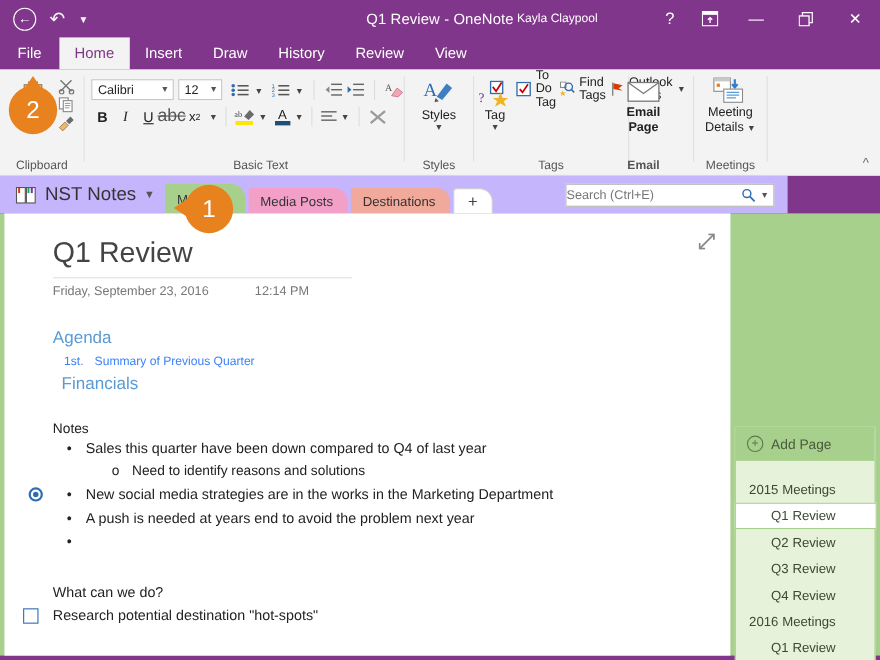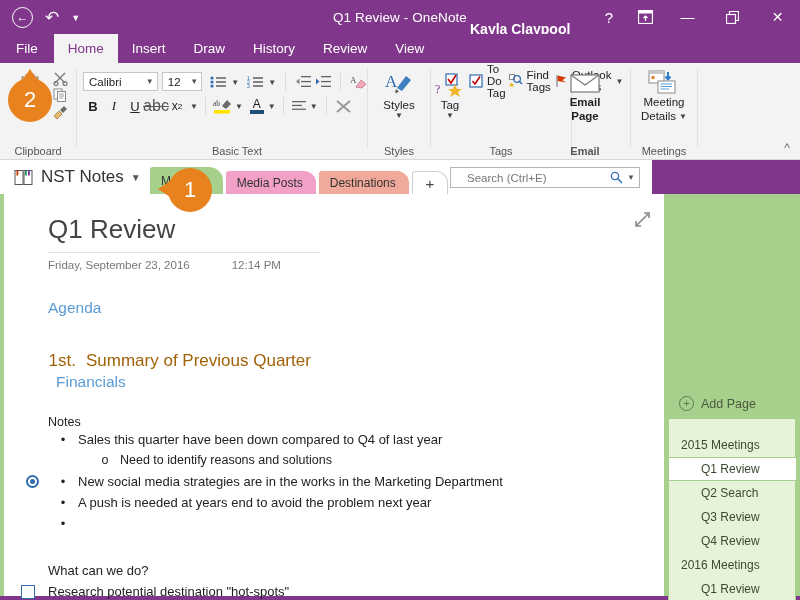--- a/index.html
+++ b/index.html
@@ -28,22 +28,22 @@
   }
   .undo-glyph { font-size: 17px; line-height: 1; }
   .qat-caret { font-size: 9px; line-height: 1; margin-top: 2px; }
   .tb-title {
     position: absolute; left: 0; top: 0; width: 800px; height: 34px;
     display: flex; align-items: center; justify-content: center;
     font-size: 13.5px; letter-spacing: .1px;
     pointer-events: none;
   }
   .tb-user {
-    position: absolute; left: 470px; top: 12px; height: 34px;
-    display: flex; align-items: center; font-size: 14px; font-weight: bold;
+    position: absolute; left: 470px; top: 0; height: 34px;
+    display: flex; align-items: center; font-size: 11px;
   }
   .tb-right { position: absolute; right: 0; top: 0; height: 34px; display: flex; align-items: center; }
   .tb-btn {
     width: 45px; height: 34px; display: flex; align-items: center; justify-content: center;
     font-size: 14px; color: #fff;
   }
   .tb-btn.help { width: 32px; font-size: 15px; }
   .tb-btn.ribbonopt { width: 40px; }
   .svgw { display: block; }
 
@@ -91,22 +91,22 @@
     display: flex; align-items: center; padding: 0 3px 0 5px;
     font-size: 11.5px; color: #222;
   }
   .combo .cv { flex: 1; white-space: nowrap; overflow: hidden; }
   .combo .cc { font-size: 8px; color: #555; padding-left: 4px; }
 
   .fmt-btn { width: 20px; height: 20px; display: flex; align-items: center; justify-content: center; font-size: 13px; color: #222; }
 
   
   .navbar {
-    position: absolute; left: 0; top: 160px; width: 652px; height: 34px;
-    background: #ffffff;
+    position: absolute; left: 0; top: 160px; width: 716px; height: 34px;
+    background: #c4b5fd;
   }
   .nb-name {
     position: absolute; left: 14px; top: 0; height: 34px;
     display: flex; align-items: center; gap: 7px;
     font-size: 17px; color: #333;
   }
   .nb-caret { font-size: 10px; color: #555; }
   .sections { position: absolute; left: 150px; top: 7px; height: 27px; display: flex; align-items: flex-end; }
   .sec {
     height: 23px; padding: 0 13px 0 11px; margin-right: 3px;
@@ -115,21 +115,21 @@
   }
   .sec.active { height: 27px; border-radius: 3px 14px 0 0; }
   .sec-add {
     width: 36px; height: 23px; display: flex; align-items: center; justify-content: center;
     background: #fff; border: 1px solid #cfcfcf; border-bottom: none;
     border-radius: 3px 12px 0 0; font-size: 15px; color: #444;
   }
   .searchbox {
     position: absolute; right: 12px; top: 7px; width: 190px; height: 21px;
     background: #fff; border: 1px solid #b5b5b5;
-    display: flex; align-items: center; padding: 0 4px 0 16px;
+    display: flex; align-items: center; padding: 0 4px 0 0;
     font-size: 11.5px; color: #777;
   }
   .searchbox .sv { flex: 1; }
   .search-caret { font-size: 8px; color: #555; padding-left: 4px; }
 
   
   .workspace {
     position: absolute; left: 0; top: 194px; width: 800px; height: 402px;
     background: #a8d08d;
   }
@@ -137,21 +137,21 @@
     position: absolute; left: 4px; top: 0; width: 660px; height: 402px;
     background: #fff;
   }
   .page-inner { position: absolute; left: 44px; top: 20px; right: 20px; }
   .page-title { font-size: 26px; color: #444; font-weight: normal; }
   .title-rule { height: 1px; background: #e2e2e2; margin: 7px 0 6px 0; width: 272px; }
   .page-meta { display: flex; font-size: 11.5px; color: #777; gap: 42px; }
 
   .body-block { margin-top: 26px; position: relative; }
   .h-blue { color: #5b9bd5; font-size: 15.5px; line-height: 22px; }
-  .num-line { display: flex; font-size: 17px; color: #a16207; line-height: 20px; margin-top: 32px; }
+  .num-line { display: flex; font-size: 11px; color: #3b82f6; line-height: 20px; }
   .num-line .n { width: 38px; text-align: right; padding-right: 10px; }
 
   .notes-label { font-size: 12.5px; color: #222; margin-top: 22px; }
   .bul { display: flex; font-size: 13px; color: #222; line-height: 21px; position: relative; }
   .bul .dot { width: 30px; text-align: center; }
   .bul.l2 { padding-left: 42px; font-size: 12.5px; }
   .tagmark {
     position: absolute; left: -22px; top: 4px; width: 13px; height: 13px;
     border-radius: 50%; border: 2px solid #2f6bb0;
     display: flex; align-items: center; justify-content: center;
@@ -611,21 +611,21 @@
     </div>
 
     <div class="pagelist">
       <div class="addpage">
         <span class="plus-circ">+</span>
         <span>Add Page</span>
       </div>
       <div class="pl-spacer"></div>
       <div class="pl-item lvl0">2015 Meetings</div>
       <div class="pl-item lvl1 sel">Q1 Review</div>
-      <div class="pl-item lvl1">Q2 Search</div>
+      <div class="pl-item lvl1">Q2 Review</div>
       <div class="pl-item lvl1">Q3 Review</div>
       <div class="pl-item lvl1">Q4 Review</div>
       <div class="pl-item lvl0">2016 Meetings</div>
       <div class="pl-item lvl1">Q1 Review</div>
 
     </div>
   </div>
 
   <div class="callout" id="callout1">
     <span class="tail"></span>

